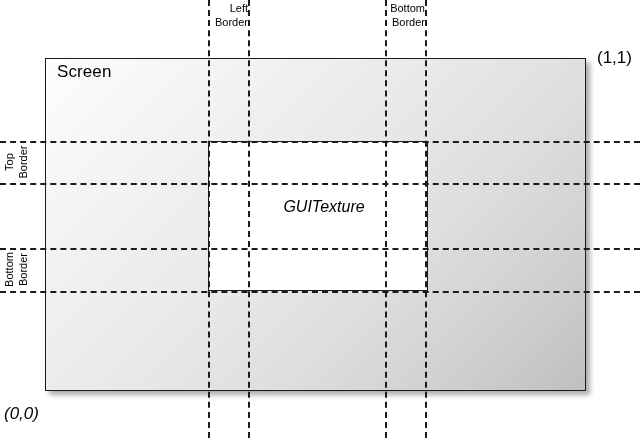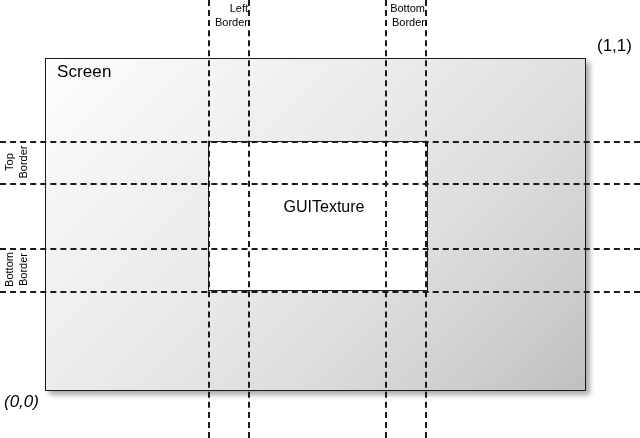--- a/index.html
+++ b/index.html
@@ -63,20 +63,21 @@
   }
   .guitexture-label {
     position: absolute;
     left: 208px;
     top: 198px;
     width: 232px;
     text-align: center;
     font-size: 16px;
     color: #000;
     white-space: nowrap;
+    font-style: italic;
   }
 
   
   .vline {
     position: absolute;
     top: 0;
     width: 0;
     height: 438px;
     border-left: 2px dashed #1b1b1b;
   }
@@ -134,20 +135,21 @@
     text-align: center;
   }
   .border-label .lbl-line { display: block; }
 
   
   .corner-coord {
     position: absolute;
     font-size: 17px;
     color: #000;
     white-space: nowrap;
+    margin-top: 12px;
   }
   .corner-coord.top-right { left: 597px; top: 36px; }
   .corner-coord.bottom-left { left: 4px; top: 392px; font-style: italic; }
 </style>
 </head>
 <body>
 
 <div id="diagram">
 
   <div class="screen-rect"></div>

